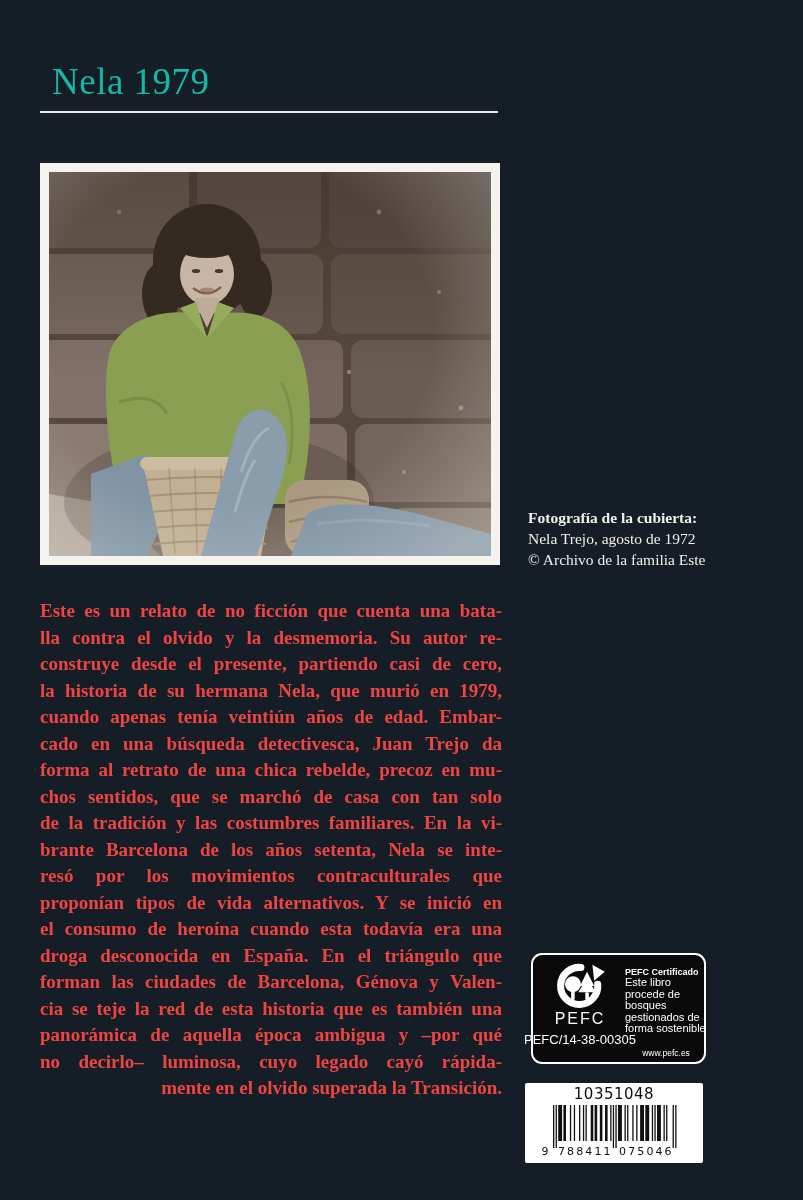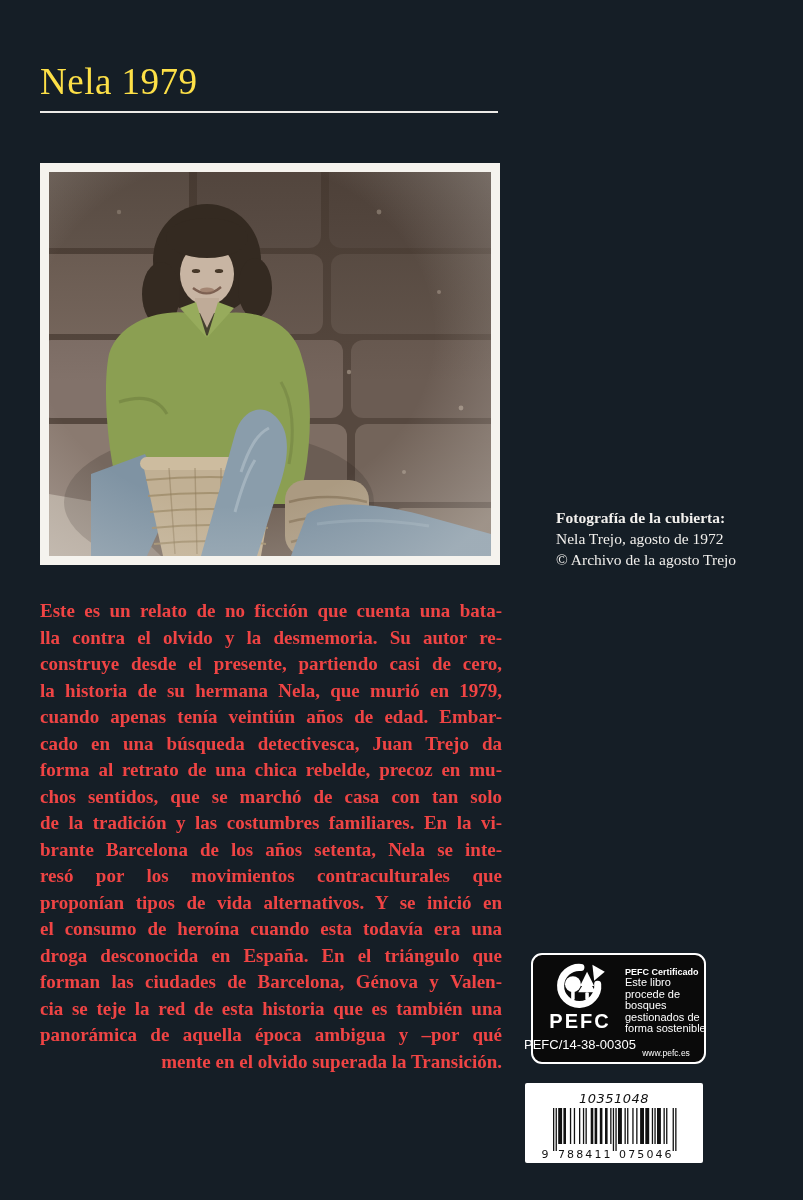--- a/index.html
+++ b/index.html
@@ -4,63 +4,63 @@
 <style>
   * { margin:0; padding:0; box-sizing:border-box; }
   html,body { width:803px; height:1200px; }
   body {
     position:relative;
     background:#151e26;
     font-family:"Liberation Serif","DejaVu Serif",serif;
     overflow:hidden;
   }
   .page-title{
-    position:absolute; left:40px; top:60px;
-    font-size:37px; font-weight:400; color:#fde047; letter-spacing:.5px;
+    position:absolute; left:52px; top:60px;
+    font-size:37px; font-weight:400; color:#14b8a6; letter-spacing:.5px;
   }
   .title-rule{
     position:absolute; left:40px; top:111px; width:458px; height:2px;
     background:#eceae6; border:none;
   }
   .photo-frame{
     position:absolute; left:40px; top:163px; width:460px; height:402px;
     background:#f5f3ee; padding:9px;
   }
   .photo-frame svg{ display:block; width:442px; height:384px; }
   .photo-credit{
     position:absolute; left:528px; top:507px;
-    color:#f1efec; font-size:15.5px; line-height:21px;margin-left:28px;
+    color:#f1efec; font-size:15.5px; line-height:21px;
   }
   .photo-credit .credit-heading{ font-weight:700; }
   .book-description{
     position:absolute; left:40px; top:598px; width:462px;
     color:#ef4444; font-size:19px; line-height:26.5px; font-weight:600;
   }
   .jline{ text-align:justify; text-align-last:justify; }
   .jline-last{ text-align:right; }
   .pefc-box{
     position:absolute; left:531px; top:953px; width:175px; height:111px;
     background:#0a0a0a; border:2px solid #ffffff; border-radius:11px;
     display:flex; padding:8px 8px 7px 9px; gap:7px;
     font-family:"Liberation Sans","DejaVu Sans",sans-serif; color:#fff;
   }
   .pefc-left{ width:76px; display:flex; flex-direction:column; align-items:center; }
   .pefc-left svg{ width:58px; height:46px; }
-  .pefc-wordmark{ font-size:20px; font-weight:700; letter-spacing:2px; margin-top:1px; }
+  .pefc-wordmark{ font-size:16px; font-weight:400; letter-spacing:2px; margin-top:1px; }
   .pefc-cert-number{ font-size:13px; margin-top:4px; white-space:nowrap; }
   .pefc-right{ flex:1; padding-top:4px; }
   .pefc-heading{ font-size:9px; font-weight:700; }
   .pefc-desc{ font-size:11px; line-height:11.5px; width:82px; }
   .pefc-url{ font-size:8.5px; margin-top:13px;text-align:center; }
   .barcode-box{
     position:absolute; left:525px; top:1083px; width:178px; height:80px;
     background:#ffffff; border-radius:2px; color:#111; text-align:center;
     font-family:"DejaVu Sans","Liberation Sans",sans-serif;
   }
-  .barcode-top-number{ font-size:13px; padding-top:8px; letter-spacing:.5px;font-style:italic; }
+  .barcode-top-number{ font-size:15px; padding-top:2px; letter-spacing:.5px; }
   .barcode-box svg{ display:block; margin:0 auto; }
 </style>
 </head>
 <body style="background: rgb(21, 30, 38);">
 
 <h1 class="page-title">Nela 1979</h1>
 <div class="title-rule"></div>
 
 <div class="photo-frame">
   <svg viewBox="0 0 442 384">
@@ -155,41 +155,42 @@
       <path d="M242,384 L258,342 C284,326 336,332 384,346 L442,362 L442,384 Z" fill="#7e92a2"></path>
       <path d="M268,352 Q320,344 380,354" stroke="#93a5b2" stroke-width="3" fill="none" opacity="0.7"></path>
     </g>
     <rect x="0" y="0" width="442" height="384" fill="url(#fade)"></rect>
   </svg>
 </div>
 
 <div class="photo-credit">
   <div class="credit-heading">Fotografía de la cubierta:</div>
   <div>Nela Trejo, agosto de 1972</div>
-  <div>© Archivo de la agosto Trejo</div>
+  <div>© Archivo de la familia Este</div>
 </div>
 
 <div class="book-description">
     <div class="jline">Este es un relato de no ficción que cuenta una bata-</div>
     <div class="jline">lla contra el olvido y la desmemoria. Su autor re-</div>
     <div class="jline">construye desde el presente, partiendo casi de cero,</div>
     <div class="jline">la historia de su hermana Nela, que murió en 1979,</div>
     <div class="jline">cuando apenas tenía veintiún años de edad. Embar-</div>
     <div class="jline">cado en una búsqueda detectivesca, Juan Trejo da</div>
     <div class="jline">forma al retrato de una chica rebelde, precoz en mu-</div>
     <div class="jline">chos sentidos, que se marchó de casa con tan solo</div>
     <div class="jline">de la tradición y las costumbres familiares. En la vi-</div>
     <div class="jline">brante Barcelona de los años setenta, Nela se inte-</div>
     <div class="jline">resó por los movimientos contraculturales que</div>
     <div class="jline">proponían tipos de vida alternativos. Y se inició en</div>
     <div class="jline">el consumo de heroína cuando esta todavía era una</div>
     <div class="jline">droga desconocida en España. En el triángulo que</div>
     <div class="jline">forman las ciudades de Barcelona, Génova y Valen-</div>
     <div class="jline">cia se teje la red de esta historia que es también una</div>
     <div class="jline">panorámica de aquella época ambigua y –por qué</div>
+    <div class="jline">no decirlo– luminosa, cuyo legado cayó rápida-</div>
     <div class="jline-last">mente en el olvido superada la Transición.</div>
   </div>
 
 <div class="pefc-box">
   <div class="pefc-left">
     <svg viewBox="0 0 64 52">
       <path d="M33 5 A 21 21 0 1 0 52 24" stroke="#ffffff" stroke-width="8" fill="none" stroke-linecap="round"></path>
       <polygon points="46,2 60,10 48,20" fill="#ffffff"></polygon>
       <circle cx="24" cy="24" r="9" fill="#ffffff"></circle>
       <rect x="22" y="31" width="4" height="11" rx="1.5" fill="#ffffff"></rect>

